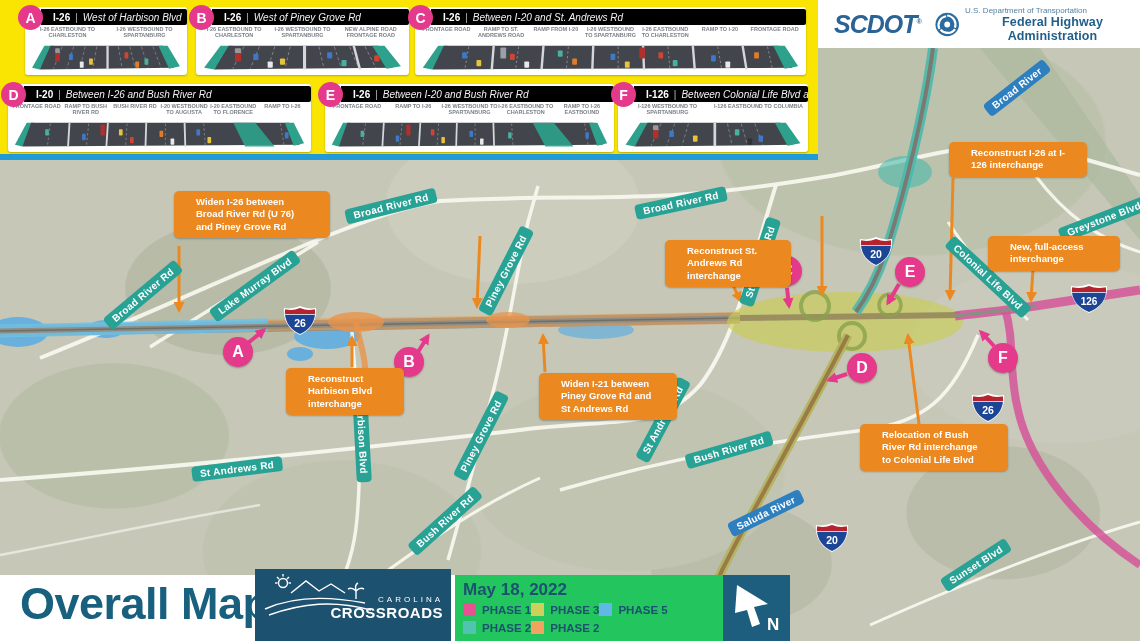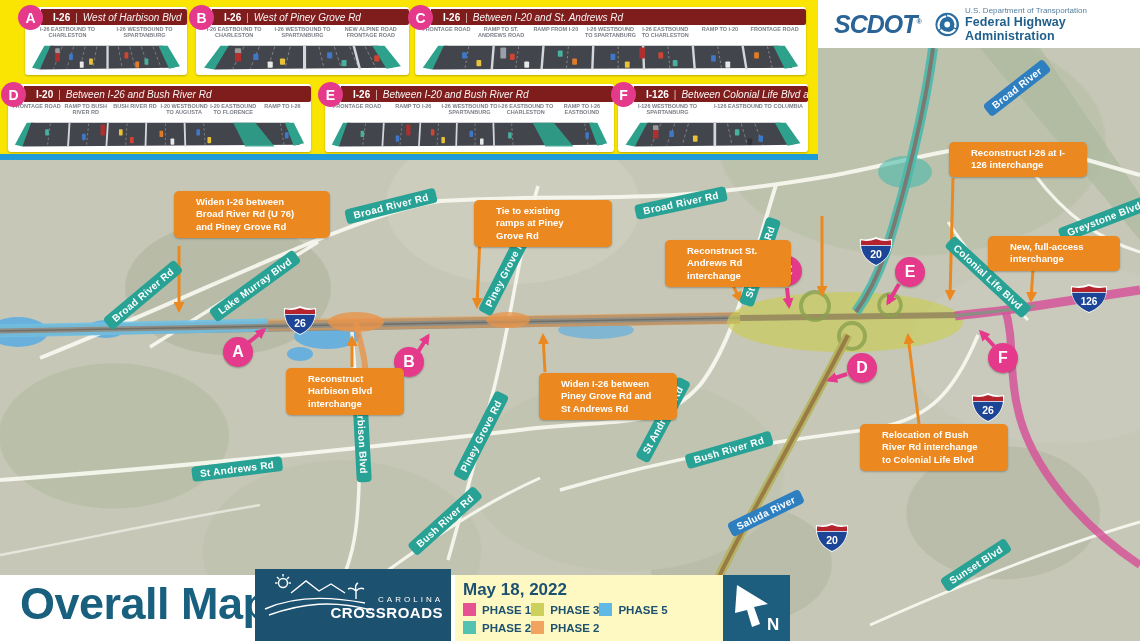--- a/index.html
+++ b/index.html
@@ -30,47 +30,47 @@
     box-shadow:0 1px 2px rgba(0,0,0,.3);}
   
   .callout{position:absolute;z-index:5;background:#ec8820;color:#fff;font-size:9.5px;font-weight:bold;
     line-height:1.3;padding:5px 22px;border-radius:5px;box-shadow:0 1px 2px rgba(0,0,0,.25);}
   
   .yellow-board{position:absolute;left:0;top:0;width:818px;height:154px;background:#f9e501;
     border-bottom:6px solid #1f9bd7;z-index:10;}
   .panel{position:absolute;background:#fff;border-radius:3px;box-shadow:0 1px 2px rgba(0,0,0,.25);}
   .p-badge{position:absolute;left:-7px;top:-2px;width:25px;height:25px;border-radius:50%;background:#e53a8c;
     color:#fff;font-size:14px;font-weight:bold;display:flex;align-items:center;justify-content:center;z-index:3;}
-  .p-head{position:absolute;left:16px;right:0;top:2px;height:16px;background:#7f1d1d;color:#fff;
+  .p-head{position:absolute;left:16px;right:0;top:2px;height:16px;background:#000000;color:#fff;
     display:flex;align-items:center;gap:5px;padding-left:12px;font-size:10px;border-radius:0 2px 2px 0;white-space:nowrap;overflow:hidden;}
   .p-head b{font-weight:bold;}
   .p-head .sep{opacity:.7;}
   .p-head .loc{font-weight:normal;opacity:.95;font-style:italic;}
   .p-body{position:absolute;left:4px;right:4px;top:20px;bottom:3px;}
   .lane-labels{display:flex;height:11px;}
   .lane-labels span{flex:1;font-size:5.5px;line-height:1.05;color:#7a7f87;font-weight:bold;
     text-align:center;text-transform:uppercase;overflow:hidden;}
   svg.xsec{position:absolute;left:0;right:0;top:11px;width:100%;height:calc(100% - 12px);}
   
   .logo-strip{position:absolute;left:818px;top:0;width:322px;height:48px;background:#fff;z-index:10;
     display:flex;align-items:center;gap:13px;padding-left:16px;box-sizing:border-box;}
   .scdot{font-style:italic;font-weight:bold;font-size:25px;color:#2a6496;letter-spacing:-1px;}
   .scdot sup{font-size:7px;letter-spacing:0;}
   .usdot{display:flex;align-items:center;gap:6px;}
   .usdot-l1{font-size:8px;color:#55809f;}
-  .usdot-l2{font-size:12.5px;font-weight:bold;color:#1f5f8c;letter-spacing:.1px;}
+  .usdot-l2{font-size:12.5px;font-weight:bold;color:#1f5f8c;letter-spacing:.1px;text-align:center;}
   
   .footer-bar{position:absolute;left:0;top:575px;width:790px;height:66px;background:#fff;z-index:10;}
   .overall-title{position:absolute;left:20px;top:578px;z-index:12;font-size:45px;font-weight:bold;
     color:#19607f;letter-spacing:-.5px;}
   .cc-box{position:absolute;left:255px;top:569px;width:196px;height:72px;background:#1d5170;z-index:12;}
   .cc-text{position:absolute;right:8px;top:26px;text-align:right;color:#fff;}
   .cc-l1{font-size:8px;letter-spacing:3px;}
   .cc-l2{font-size:15px;font-weight:bold;letter-spacing:.5px;}
-  .legend{position:absolute;left:455px;top:575px;width:268px;height:66px;background:#fef9c3;z-index:12;
+  .legend{position:absolute;left:455px;top:575px;width:268px;height:66px;background:#22c55e;z-index:12;
     padding:5px 0 0 8px;box-sizing:border-box;}
   .legend-date{font-size:17px;font-weight:bold;color:#1d5170;margin-bottom:3px;}
   .phases{display:flex;}
   .ph-col{display:flex;flex-direction:column;gap:5px;}
   .ph{display:flex;align-items:center;gap:6px;font-size:11.5px;font-weight:bold;color:#1d5170;white-space:nowrap;}
   .sq{width:13px;height:13px;display:inline-block;}
   .north-box{position:absolute;left:723px;top:575px;width:67px;height:66px;background:#1d5e7e;z-index:12;}
 </style>
 </head>
 <body>
@@ -225,22 +225,21 @@
 
   <div class="marker" style="left:223px;top:337px">A</div>
   <div class="marker" style="left:394px;top:347px">B</div>
   <div class="marker" style="left:772px;top:256px">C</div>
   <div class="marker" style="left:847px;top:353px">D</div>
   <div class="marker" style="left:895px;top:257px">E</div>
   <div class="marker" style="left:988px;top:343px">F</div>
 
   <div class="callout" style="left:174px;top:191px;width:112px">Widen I-26 between Broad River Rd (U 76) and Piney Grove Rd</div>
   <div class="callout" style="left:286px;top:368px;width:74px">Reconstruct Harbison Blvd interchange</div>
-  <div class="callout" style="left:474px;top:200px;width:94px">Tie to existing ramps at Piney Grove Rd</div>
-  <div class="callout" style="left:539px;top:373px;width:94px">Widen I-26 between Piney Grove Rd and St Andrews Rd</div>
+  <div class="callout" style="left:539px;top:373px;width:94px">Widen I-21 between Piney Grove Rd and St Andrews Rd</div>
   <div class="callout" style="left:665px;top:240px;width:82px">Reconstruct St. Andrews Rd interchange</div>
   <div class="callout" style="left:949px;top:142px;width:94px">Reconstruct I-26 at I-126 interchange</div>
   <div class="callout" style="left:988px;top:236px;width:88px">New, full-access interchange</div>
   <div class="callout" style="left:860px;top:424px;width:104px">Relocation of Bush River Rd interchange to Colonial Life Blvd</div>
 
   <div class="yellow-board">
 
     <div class="panel" style="left:25px;top:7px;width:162px;height:68px">
       <div class="p-badge">A</div>
       <div class="p-head">

